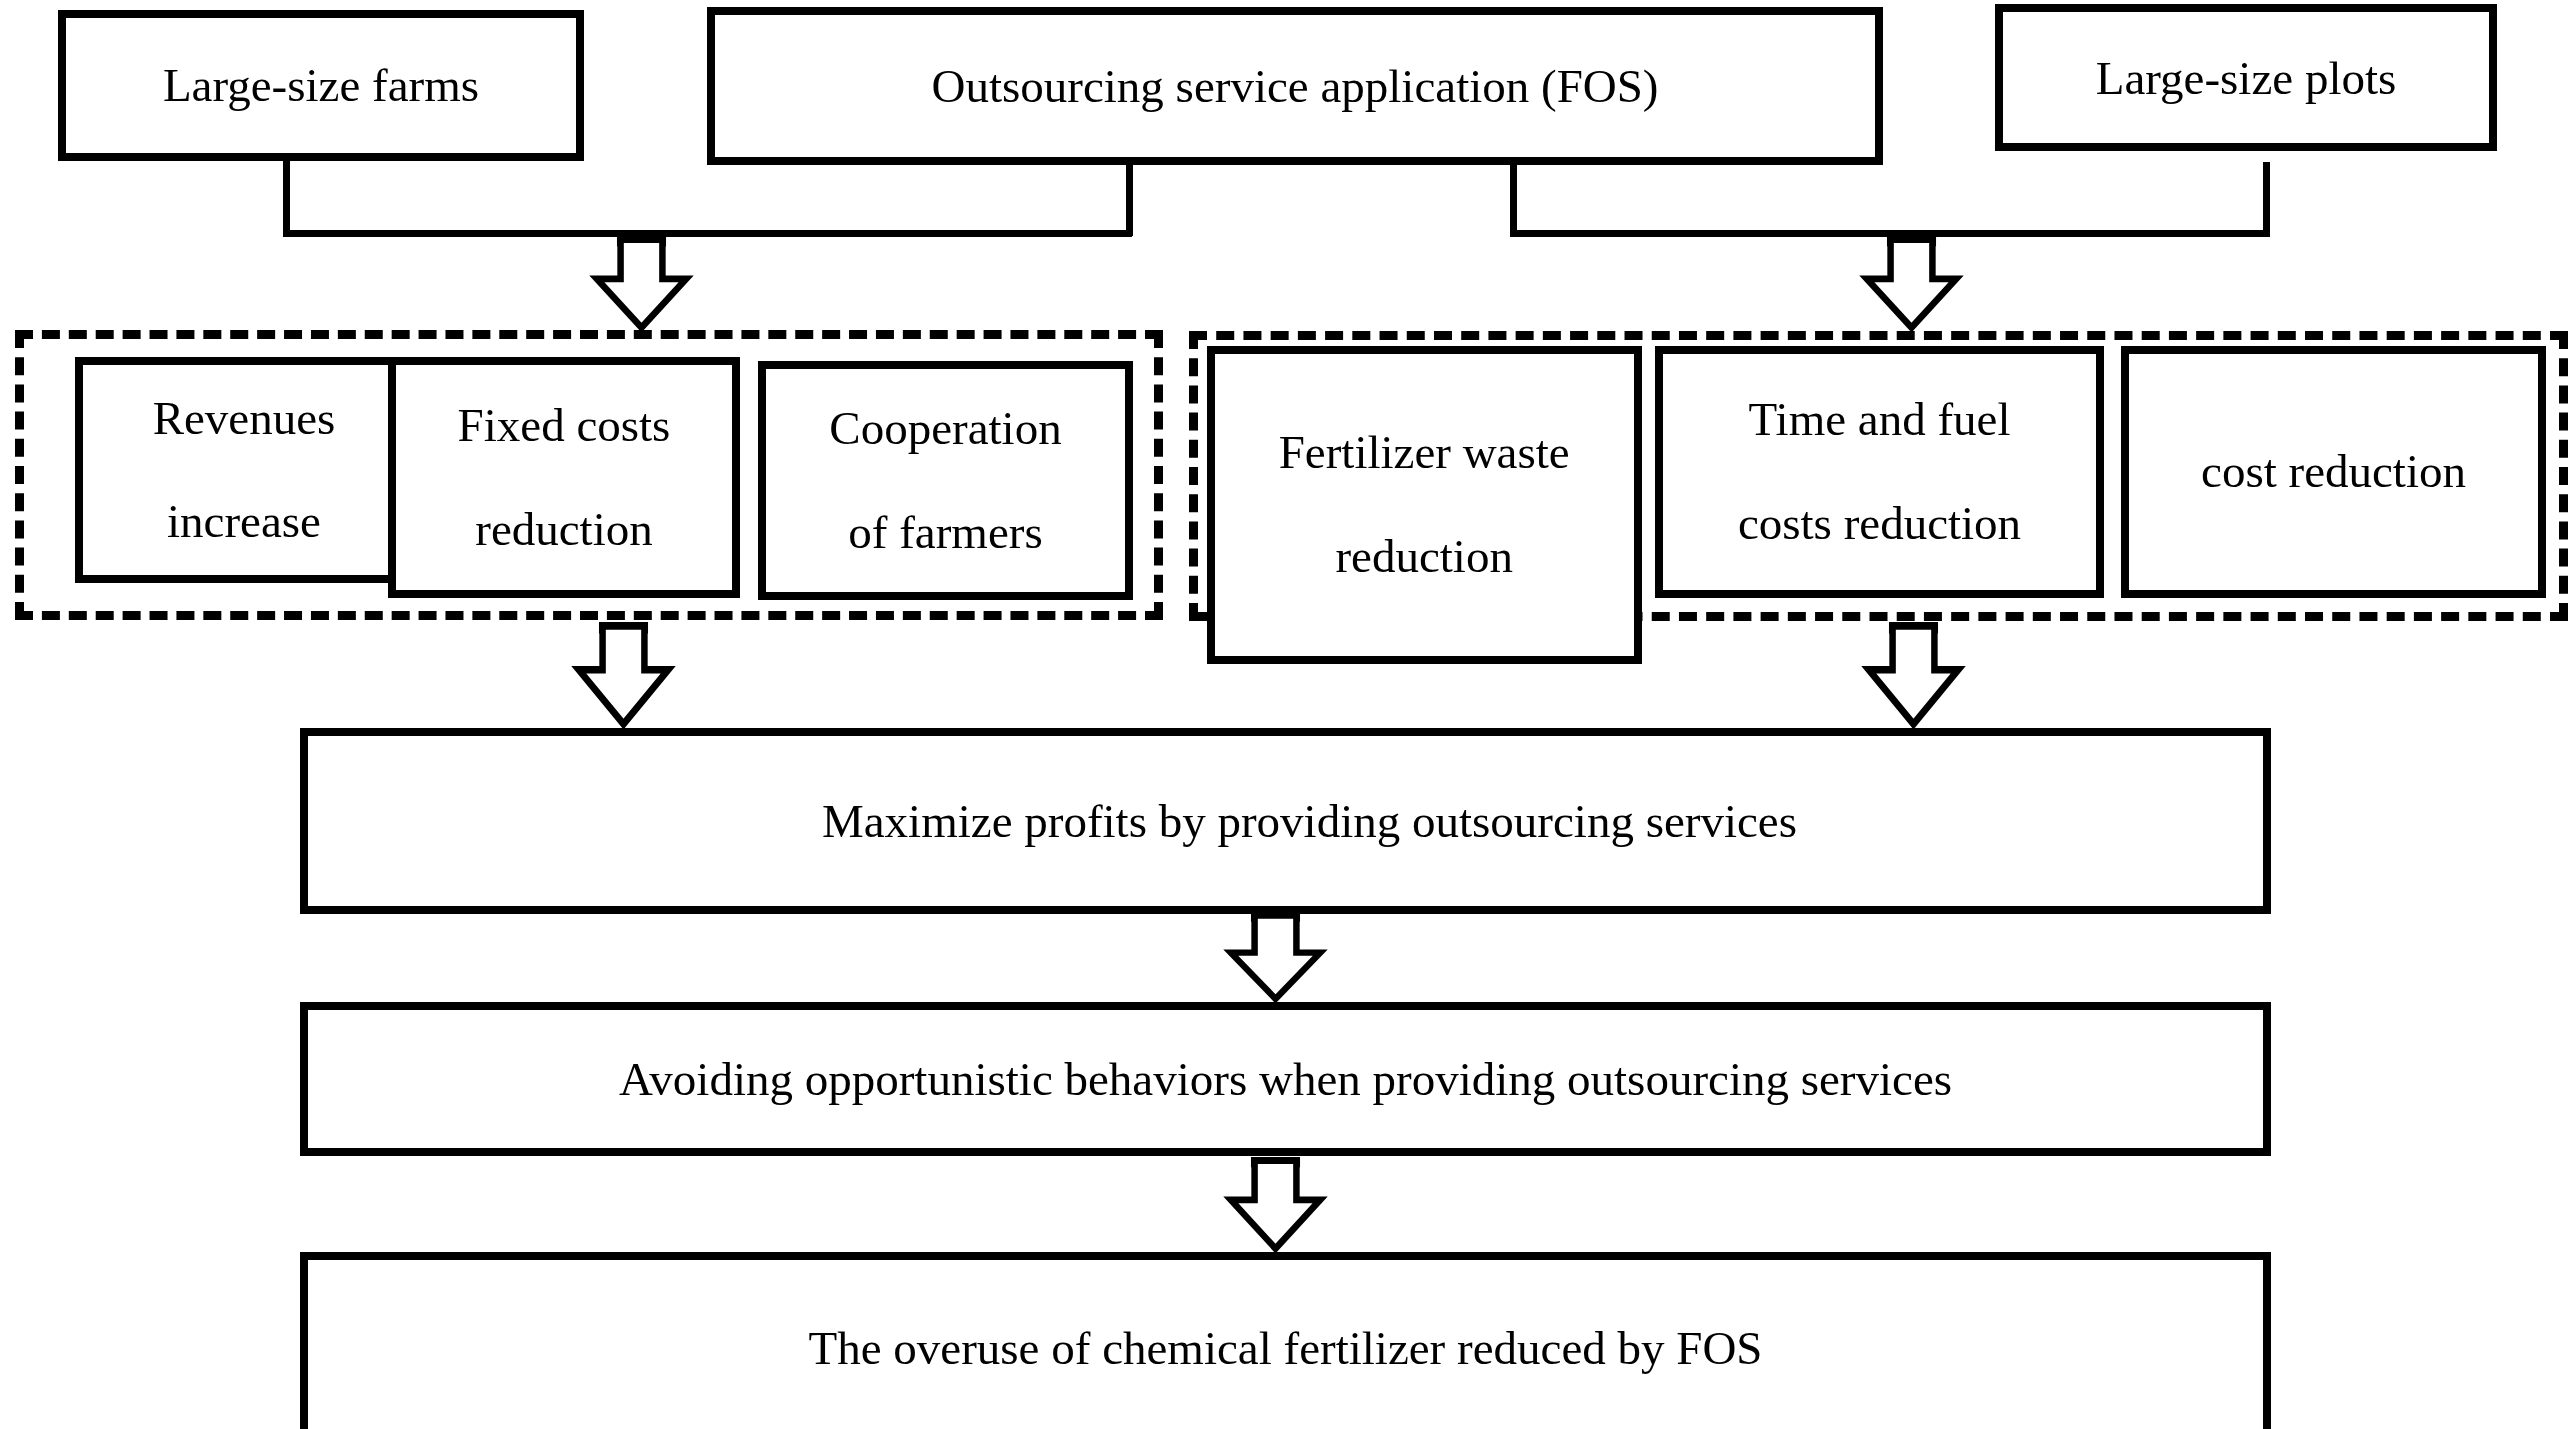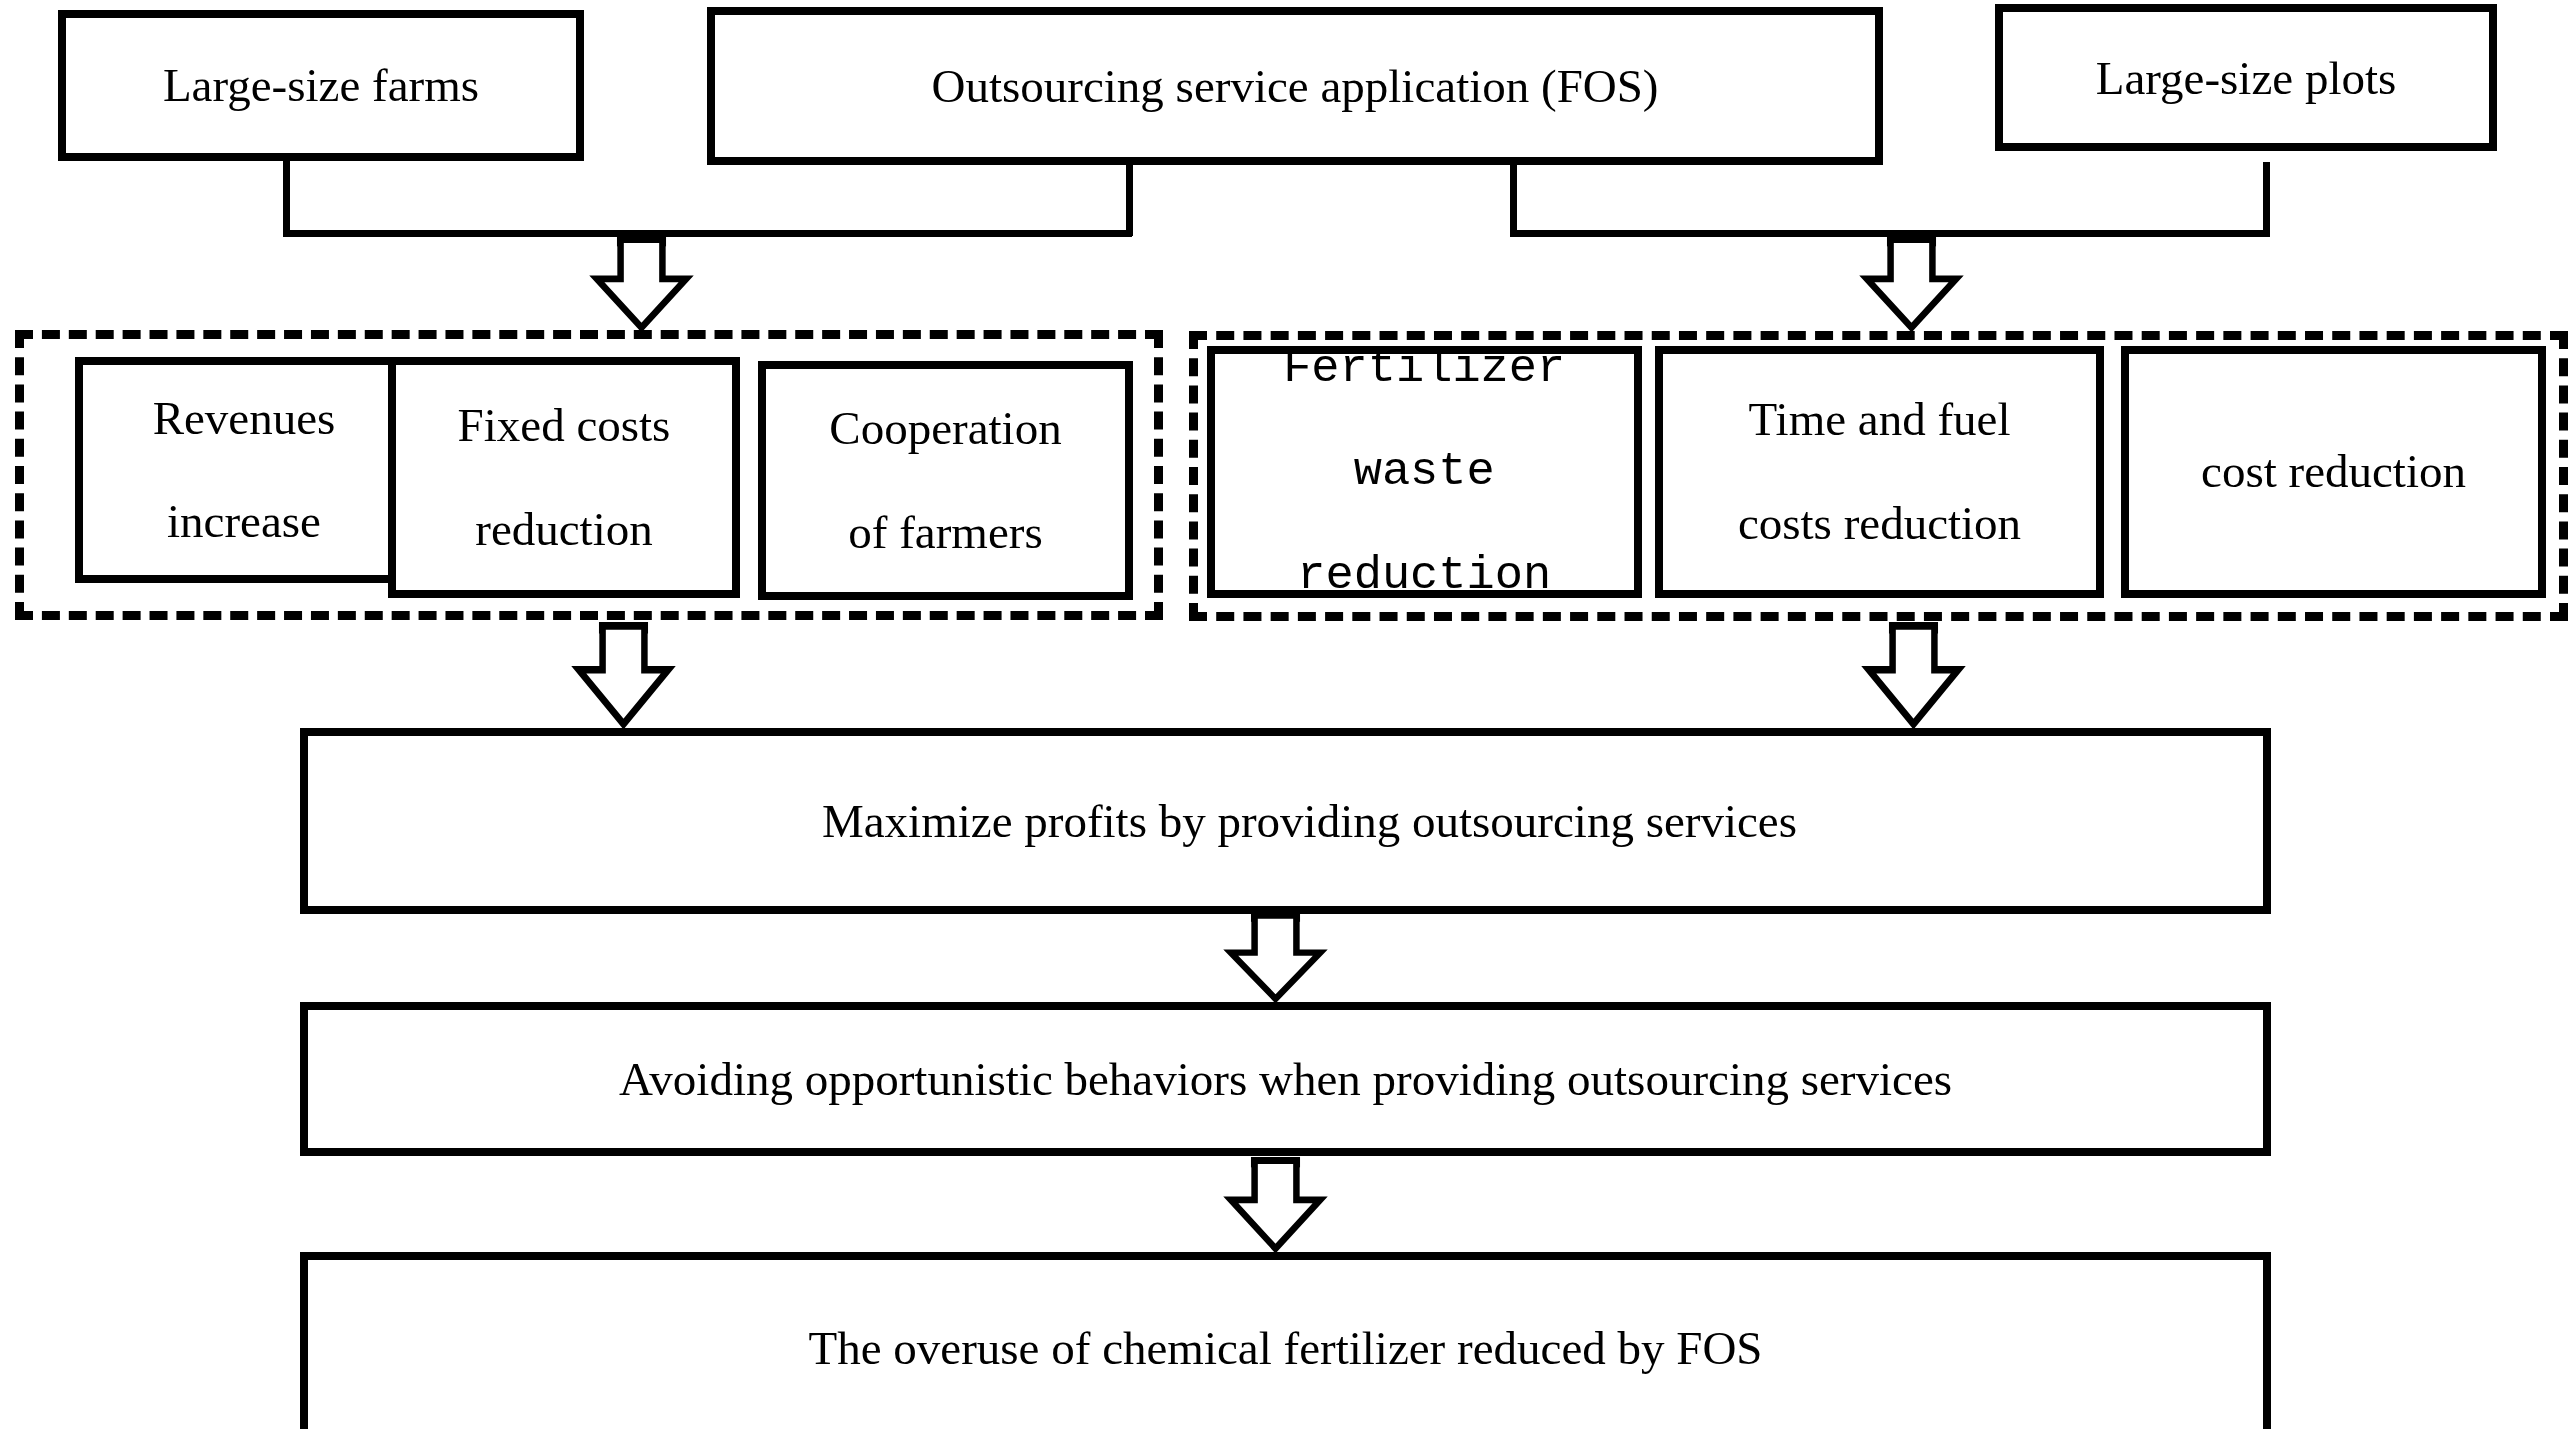--- a/index.html
+++ b/index.html
@@ -61,21 +61,21 @@
   #arrow-maximize-to-avoiding{left:1225px;top:912px;width:101px;height:91px;}
   #arrow-avoiding-to-overuse{left:1225px;top:1157px;width:101px;height:96px;}
   
   #group-left{left:15px;top:330px;width:1148px;height:290px;}
   #group-right{left:1189px;top:331px;width:1379px;height:290px;}
   
   #box-revenues{left:8px;top:18px;width:338px;height:226px;margin-left:43px;}
   #box-fixed-costs{left:364px;top:18px;width:352px;height:241px;}
   #box-cooperation{left:734px;top:22px;width:375px;height:239px;}
   
-  #box-fertilizer{left:8.7px;top:5.8px;width:435px;height:252px;font-family:Liberation Mono, monospace;}
+  #box-fertilizer{left:8.7px;top:5.8px;width:435px;height:318px;}
   #box-time-fuel{left:457px;top:5.8px;width:449px;height:252px;}
   #box-depreciation{left:923px;top:5.8px;width:425px;height:252px;}
   
   #box-maximize{left:300px;top:728px;width:1971px;height:186px;padding-left:48px;}
   #box-avoiding{left:300px;top:1002px;width:1971px;height:154px;}
   #box-overuse{left:300px;top:1252px;width:1971px;height:192px;justify-content:center;}
 </style>
 </head>
 <body>
 

